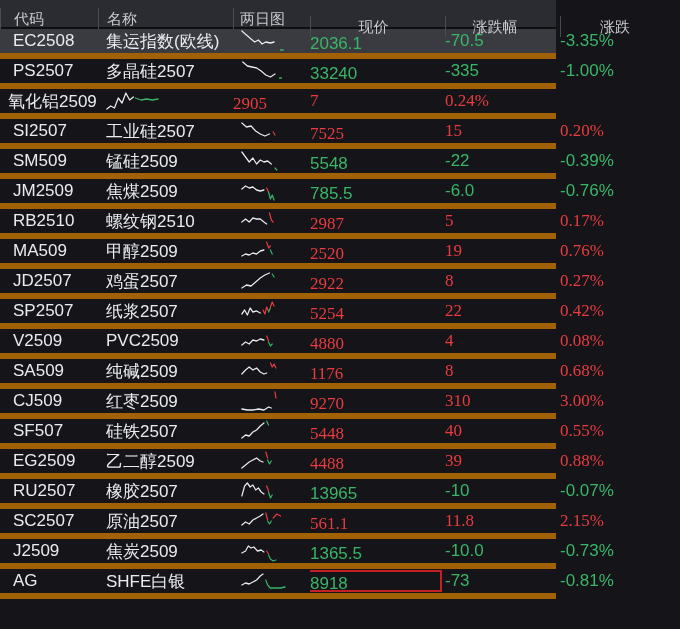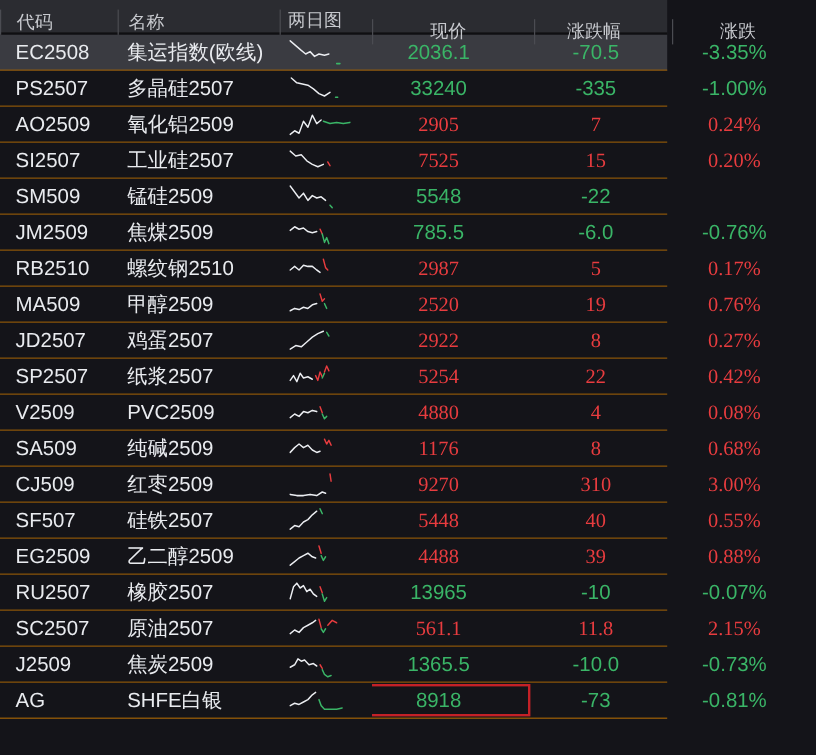--- a/index.html
+++ b/index.html
@@ -14,41 +14,41 @@
     height:29px;
     background:var(--header-bg);
     align-items:center;
     border-bottom:2px solid #0f0f12;
     color:var(--header-text);
     font-size:15px;
   }
   .th { height:21px; line-height:21px; border-left:1px solid #4b4c52; white-space:nowrap; overflow:hidden; }
   .th.col-code { padding-left:13px; }
   .th.col-name { padding-left:8px; }
-  .th.col-chart { padding-left:6px;font-family:Liberation Serif, serif; }
+  .th.col-chart { padding-left:6px; }
   .th.num { text-align:center;margin-top:16px; }
   .th.col-price { padding-right:9px; }
   .th.col-change { padding-right:11px; }
   .th.col-pct { padding-right:16px; }
 
   .tr {
     display:grid;
     grid-template-columns:98px 135px 77px 135px 115px 120px;
     height:30px;
     align-items:center;
-    border-bottom:1px solid #a16207;
+    border-bottom:6px solid #a16207;
     background:var(--row-bg);
     cursor:default;
   }
   .tr.selected { background:var(--selected-row-bg); }
   .td { white-space:nowrap; overflow:hidden; font-size:17px; color:var(--text); }
   .td.col-code { padding-left:13px; }
   .td.col-name { padding-left:8px; }
   .td.col-chart { padding-left:7px; display:flex; align-items:center; }
-  .td.num { text-align:center; }
+  .td.num { text-align:left; }
   .td.col-price { padding-right:24px; position:relative; height:100%; line-height:29px; }
   .td.col-change { padding-right:12px; }
   .td.col-pct { padding-right:16px; }
   .td.up { color:var(--up);font-family:Liberation Serif, serif; }
   .td.down { color:var(--down); }
 
   .td.boxed::after {
     content:"";
     position:absolute;
     left:-2px; right:3px; top:1px; bottom:1px;
@@ -92,21 +92,20 @@
       <svg class="spark" viewBox="0 0 76 26" preserveAspectRatio="none">
             <polyline points="3,4 8,8 13,9 18,10 23,13 28,17 33,19 38,16" stroke="#eceef2" stroke-width="1.3"></polyline>
             <polyline points="43,20 45,20" stroke="#3ab567" stroke-width="1.3"></polyline>
           </svg>
     </div>
     <div class="td col-price num down">33240</div>
     <div class="td col-change num down">-335</div>
     <div class="td col-pct num down">-1.00%</div>
   </div>
       <div class="tr">
-    <div class="td col-code">AO2509</div>
     <div class="td col-name">氧化铝2509</div>
     <div class="td col-chart">
       <svg class="spark" viewBox="0 0 76 26" preserveAspectRatio="none">
             <polyline points="2,21 6,18 10,20 14,10 18,15 22,5 26,12 30,9" stroke="#eceef2" stroke-width="1.3"></polyline>
             <polyline points="32,10 38,12 44,11 50,12 56,11" stroke="#3ab567" stroke-width="1.3"></polyline>
           </svg>
     </div>
     <div class="td col-price num up">2905</div>
     <div class="td col-change num up">7</div>
     <div class="td col-pct num up">0.24%</div>
@@ -128,20 +127,21 @@
     <div class="td col-code">SM509</div>
     <div class="td col-name">锰硅2509</div>
     <div class="td col-chart">
       <svg class="spark" viewBox="0 0 76 26" preserveAspectRatio="none">
             <polyline points="2,4 6,9 10,14 14,10 18,16 22,12 26,14 30,13 34,16" stroke="#eceef2" stroke-width="1.3"></polyline>
             <polyline points="38,20 40,22" stroke="#3ab567" stroke-width="1.3"></polyline>
           </svg>
     </div>
     <div class="td col-price num down">5548</div>
     <div class="td col-change num down">-22</div>
+    <div class="td col-pct num down">-0.39%</div>
   </div>
       <div class="tr">
     <div class="td col-code">JM2509</div>
     <div class="td col-name">焦煤2509</div>
     <div class="td col-chart">
       <svg class="spark" viewBox="0 0 76 26" preserveAspectRatio="none">
             <polyline points="2,11 6,8 10,10 14,9 18,12 22,13 26,12" stroke="#eceef2" stroke-width="1.3"></polyline>
             <polyline points="29,10 31,14" stroke="#e83c3f" stroke-width="1.3"></polyline>
             <polyline points="31,14 33,21 35,17 37,22" stroke="#3ab567" stroke-width="1.3"></polyline>
           </svg>

